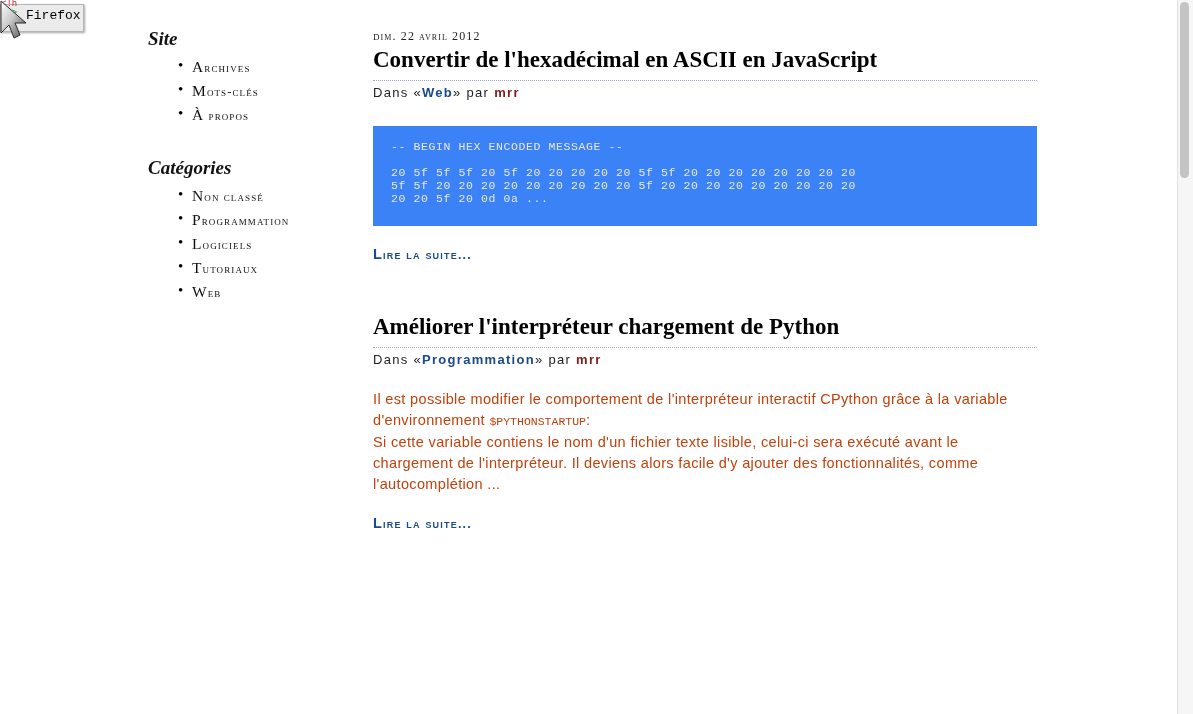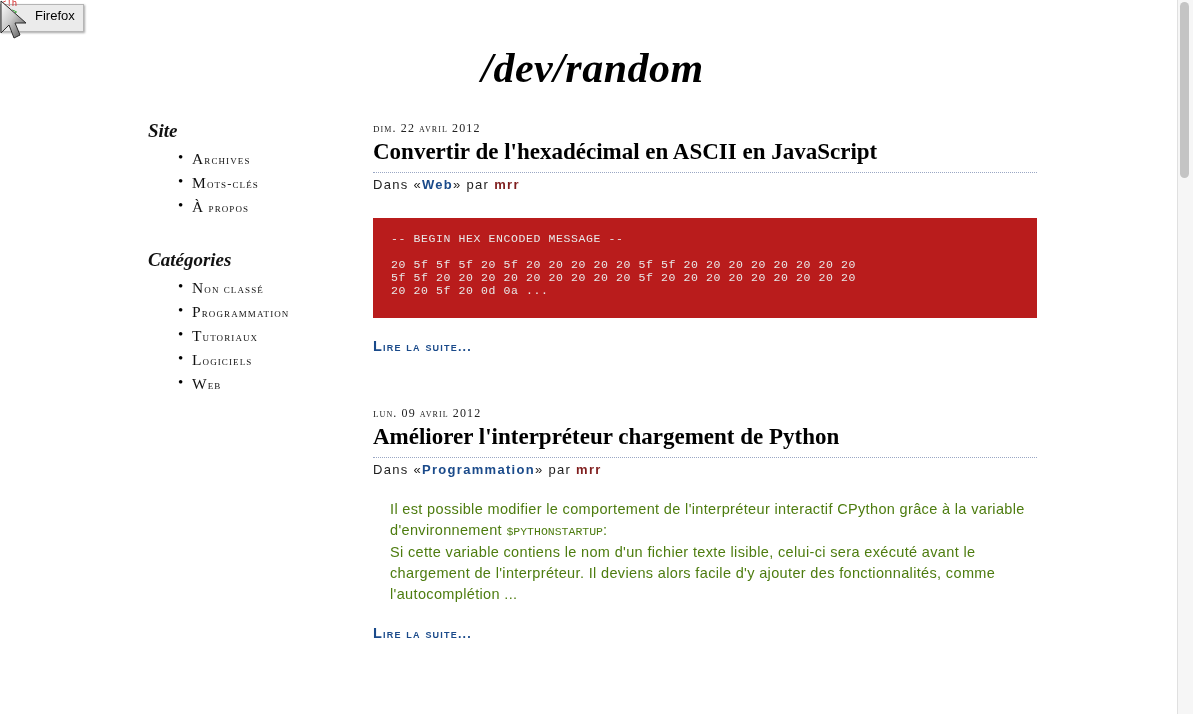--- a/index.html
+++ b/index.html
@@ -30,22 +30,22 @@
     left: 0;
     width: 82px;
     height: 26px;
     background: #ebebeb;
     border: 1px solid #b5b5b5;
     box-shadow: 1px 1px 2px rgba(0,0,0,.35);
   }
   #ff-overlay .ff-label {
     position: absolute;
     top: 8px;
-    left: 35px;
-    font-family: Liberation Sans, sans-serif;
+    left: 26px;
+    font-family: Liberation Mono, monospace;
     font-size: 13px;
     color: #000;
     letter-spacing: 0;
   }
   #ff-overlay .ff-code {
     position: absolute;
     top: 0px;
     left: 1px;
     font-family: "Liberation Mono", monospace;
     font-size: 9px;
@@ -181,39 +181,39 @@
     margin: 4px 0 0 0;
   }
   .article-meta a {
     color: #7f1d1d;
     text-decoration: none;
     font-weight: bold;
   }
   .article-meta .cat { color: #1a4a8a; font-weight: bold; }
 
   .code-block {
-    background: #b91c1c;
+    background: #3b82f6;
     color: #e8e8e8;
     font-family: "Liberation Mono", monospace;
     font-size: 11.5px;
     line-height: 13px;
     padding: 14px 18px 16px 18px;
     margin: 26px 0 0 0;
     white-space: pre;
     letter-spacing: 0.6px;
     overflow: hidden;
     height: 70px;
   }
 
   .excerpt {
     font-family: "Liberation Sans", sans-serif;
     font-size: 14.5px;
     line-height: 21px;
-    color: #4d7c0f;
-    margin: 22px 0 0 17px;
+    color: #c2410c;
+    margin: 22px 0 0 0;
     letter-spacing: 0.35px;
   }
   .excerpt .mono {
     font-family: "Liberation Mono", monospace;
     font-size: 11.5px;
     letter-spacing: 0;
   }
   .excerpt p { margin: 0; }
 
   .read-more {
@@ -250,21 +250,20 @@
     height: 176px;
     background: #c4c4c4;
     border-radius: 5px;
   }
 </style>
 </head>
 <body>
 
 <div class="page">
 
-  <h1 class="site-title">/dev/random</h1>
 
   <div class="layout">
 
     <aside class="sidebar">
 
       <h2>Site</h2>
       <ul>
         <li>
           <a class="sc-link" href="#"><span class="cap">A</span>rchives</a>
         </li>
@@ -278,24 +277,24 @@
 
       <h2 class="second">Catégories</h2>
       <ul>
         <li>
           <a class="sc-link" href="#"><span class="cap">N</span>on classé</a>
         </li>
         <li>
           <a class="sc-link" href="#"><span class="cap">P</span>rogrammation</a>
         </li>
         <li>
+          <a class="sc-link" href="#"><span class="cap">L</span>ogiciels</a>
+        </li>
+        <li>
           <a class="sc-link" href="#"><span class="cap">T</span>utoriaux</a>
-        </li>
-        <li>
-          <a class="sc-link" href="#"><span class="cap">L</span>ogiciels</a>
         </li>
         <li>
           <a class="sc-link" href="#"><span class="cap">W</span>eb</a>
         </li>
       </ul>
 
     </aside>
 
     <main class="main">
 
@@ -313,21 +312,20 @@
 
 20 5f 5f 5f 20 5f 20 20 20 20 20 5f 5f 20 20 20 20 20 20 20 20
 5f 5f 20 20 20 20 20 20 20 20 20 5f 20 20 20 20 20 20 20 20 20
 20 20 5f 20 0d 0a ...</pre>
         <a class="read-more" href="#"><span class="cap">L</span>ire la suite...</a>
       </article>
 
       <div class="sp-1"></div>
 
       <article class="article">
-        <div class="article-date"><span class="cap">l</span>un. 09 avril 2012</div>
         <h2 class="article-title">
           <a href="#" style="color:#000;text-decoration:none;">Améliorer l'interpréteur chargement de Python</a>
         </h2>
         <div class="article-meta">
           <span>Dans «</span><a class="cat" href="#">Programmation</a><span>» par</span>
           <a href="#">mrr</a>
         </div>
         <div class="excerpt">
           <p><span>Il est possible modifier le comportement de l'interpréteur interactif CPython grâce à la variable d'environnement </span><span class="mono">$PYTHONSTARTUP</span><span>:</span></p>
           <p>Si cette variable contiens le nom d'un fichier texte lisible, celui-ci sera exécuté avant le chargement de l'interpréteur. Il deviens alors facile d'y ajouter des fonctionnalités, comme l'autocomplétion ...</p>

